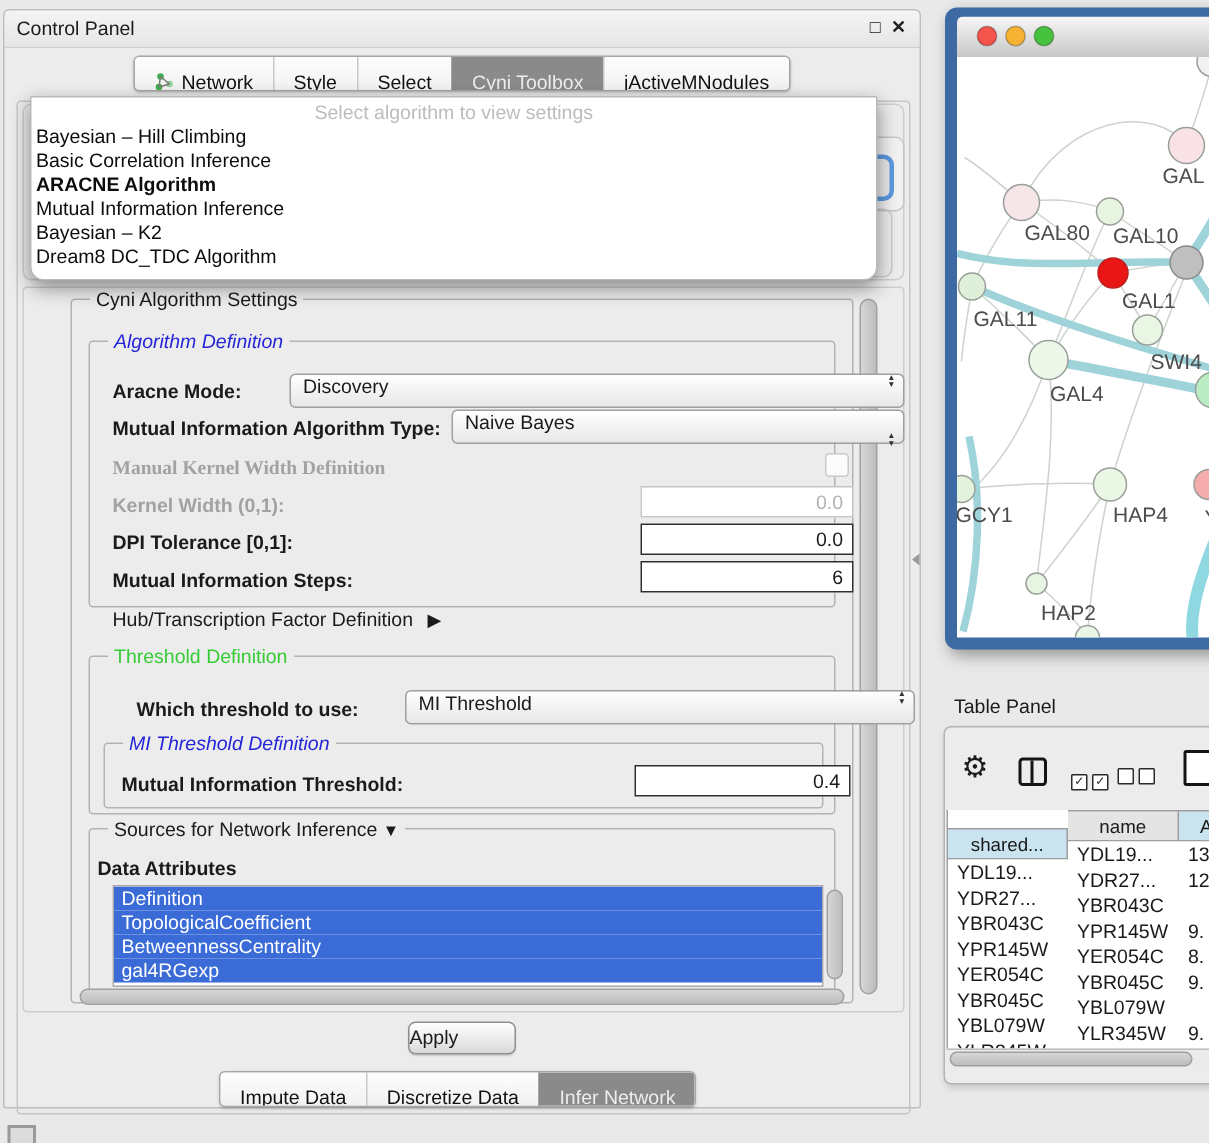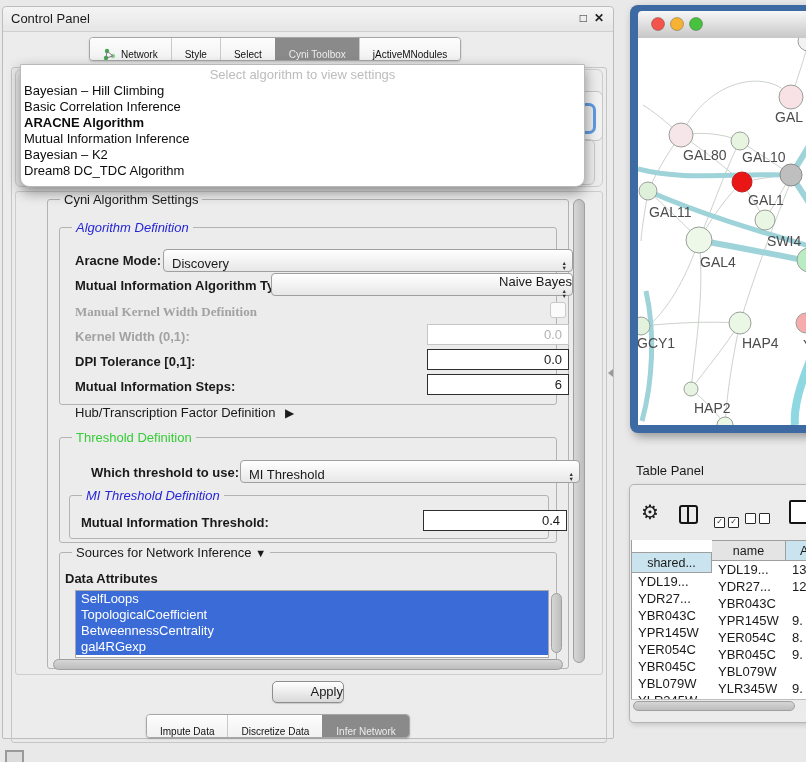--- a/index.html
+++ b/index.html
@@ -8,21 +8,21 @@
   .abs{position:absolute;}
   
   .ctrl-win{left:2px;top:6px;width:610px;height:731px;background:#ececec;
             border:1px solid #bdbdbd;border-radius:4px 4px 2px 2px;}
   .ctrl-titlebar{left:0;top:0;right:0;height:24px;border-bottom:1px solid #cfcfcf;
                  background:linear-gradient(#f4f4f4,#e6e6e6);border-radius:4px 4px 0 0;}
   .ctrl-title{left:8px;top:4px;font-size:13px;}
   .win-btn{top:4px;font-size:12px;color:#222;cursor:default;}
   .tabstrip{display:flex;height:22px;border:1px solid #a6a6a6;border-radius:4px;
             overflow:hidden;background:#f5f5f5;box-shadow:0 1px 2px rgba(0,0,0,.18);}
-  .tabseg{display:flex;align-items:center;padding:16px 13px;font-size:10px;color:#111;
+  .tabseg{display:flex;align-items:center;padding:16px 13px;font-size:13px;color:#111;
           border-left:1px solid #c9c9c9;background:linear-gradient(#fdfdfd,#ececec);white-space:nowrap;}
   .tabseg:first-child{border-left:none;}
   .tabseg.sel{background:#8a8a8a;color:#ededed;border-left-color:#8a8a8a;}
   .inner-panel{left:8px;top:60px;width:594px;height:674px;border:1px solid #c6c6c6;border-radius:3px;}
   .sub-panel{border:1px solid #cdcdcd;border-radius:6px;}
   
   .popup{left:17px;top:57px;width:563px;background:#fff;border:1px solid #b9b9b9;
          border-radius:1px 1px 9px 9px;box-shadow:0 5px 13px rgba(0,0,0,.42);
          z-index:60;padding:2px 0 7px;}
   .popup .ph{text-align:center;color:#bcbcbc;font-size:13px;height:16px;line-height:16px;}
@@ -30,34 +30,34 @@
   .popup .it.bold{font-weight:bold;}
   .ghost-text{color:#c6c6c6;font-size:13px;white-space:nowrap;}
   
   .grp{border:1px solid #b3b3b3;border-radius:3px;}
   .gtitle{position:absolute;top:-8px;left:12px;background:#ececec;padding:0 4px;
           font-size:13px;white-space:nowrap;}
   .gtitle.blue{color:#2525d8;font-style:italic;}
   .gtitle.green{color:#35cc35;}
   .blbl{font-size:13px;font-weight:bold;white-space:nowrap;}
   .gylbl{font-size:13px;font-weight:bold;color:#a2a2a2;white-space:nowrap;}
-  .combo{height:21px;border:1px solid #9f9f9f;border-radius:4px;display:flex;align-items:flex-end;
-         background:linear-gradient(#ffffff,#e7e7e7);font-size:13px;padding-left:8px;}
+  .combo{height:21px;border:1px solid #9f9f9f;border-radius:4px;display:flex;align-items:flex-start;
+         background:linear-gradient(#ffffff,#e7e7e7);font-size:13px;padding-left:8px;margin-left:30px;}
   .combo .arrows{margin-left:auto;display:flex;flex-direction:column;align-items:center;
                  justify-content:center;padding:0 5px;font-size:5.5px;line-height:5px;color:#333;}
   .field{height:19px;background:#fff;border:1px solid #2e2e2e;font-size:13px;text-align:right;
          padding:0 6px;line-height:19px;}
   .field.dis{border-color:#c6c6c6;color:#b2b2b2;}
   .chk{width:14px;height:14px;border:1px solid #c9c9c9;border-radius:3px;background:#fbfbfb;}
   .attr-list{background:#fff;border:1px solid #a8a8a8;overflow:hidden;}
   .attr-item{height:16px;line-height:16px;background:#3a6bd7;color:#fff;font-size:13px;padding-left:5px;white-space:nowrap;}
   .vthumb,.hthumb{background:linear-gradient(90deg,#d6d6d6,#bdbdbd);border:1px solid #a0a0a0;border-radius:6px;}
   .hthumb{background:linear-gradient(#d6d6d6,#bdbdbd);}
   .btn{border:1px solid #8e8e8e;border-radius:5px;background:linear-gradient(#ffffff,#d9d9d9);
-       font-size:13px;text-align:right;box-shadow:0 1px 1px rgba(0,0,0,.15);}
+       font-size:13px;text-align:left;box-shadow:0 1px 1px rgba(0,0,0,.15);}
   
   .netwin{left:630px;top:5px;width:186px;height:428px;background:#3d6aa2;
           border-radius:8px 0 0 8px;box-shadow:3px 4px 10px rgba(0,0,0,.35);}
   .net-titlebar{left:8px;top:6px;width:178px;height:27px;background:linear-gradient(#f7f7f7,#c7c7c7);
                 border-bottom:1px solid #8d8d8d;border-radius:4px 0 0 0;}
   .net-canvas{left:8px;top:33px;width:178px;height:387px;background:#fff;overflow:hidden;}
   .nlabel{font-size:14px;fill:#4c4c4c;font-family:"Liberation Sans",sans-serif;}
   
   .tbl-title{font-size:13px;}
   .tblwin{left:629px;top:484px;width:190px;height:237px;background:#ececec;
@@ -178,21 +178,21 @@
   <div class="abs field" style="left:420px;top:503px;width:130px;">0.4</div>
 
   <div class="abs grp" style="left:56px;top:545px;width:496px;height:110px;">
     <span class="gtitle">
       <span>Sources for Network Inference</span>
       <span style="font-size:11px;">▼</span>
     </span>
   </div>
   <span class="abs blbl" style="left:62px;top:564px;">Data Attributes</span>
   <div class="abs attr-list" style="left:72px;top:583px;width:472px;height:66px;">
-    <div class="attr-item">SelfLoops</div>
+    <div class="attr-item">Definition</div>
     <div class="attr-item">TopologicalCoefficient</div>
     <div class="attr-item">BetweennessCentrality</div>
     <div class="attr-item">gal4RGexp</div>
   </div>
   <div class="vthumb abs" style="left:548px;top:586px;width:9px;height:58px;"></div>
   <div class="hthumb abs" style="left:50px;top:652px;width:508px;height:9px;"></div>
 
   <div class="abs btn" style="left:269px;top:674px;width:70px;height:20px;line-height:20px;">Apply</div>
   <div class="abs tabstrip" style="left:143px;top:707px;">
     <div class="tabseg">

